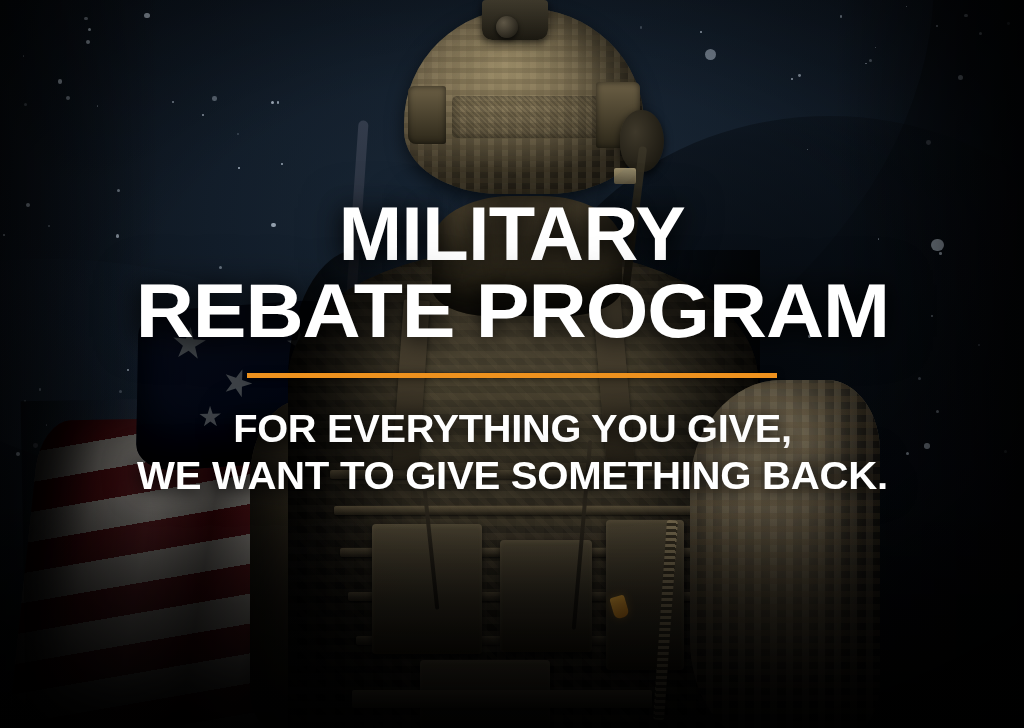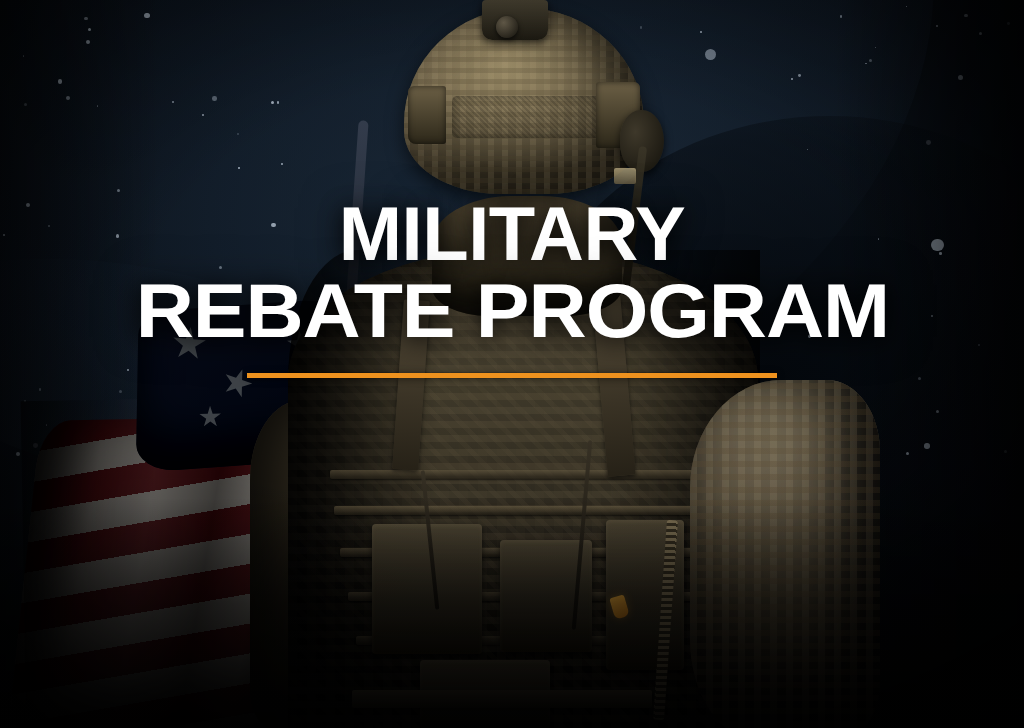--- a/index.html
+++ b/index.html
@@ -578,15 +578,19 @@
   <div class="edge-fade-r"></div>
   <div class="bottom-fade"></div>
   <div class="vignette"></div>
 
   <div class="overlay">
     <div class="headline">
       <span class="headline-l1">MILITARY</span>
       <span class="headline-l2">REBATE PROGRAM</span>
     </div>
     <div class="divider" style="background: rgb(239, 147, 31);"></div>
+    <div class="subhead">
+      <span class="subhead-l1">FOR EVERYTHING YOU GIVE,</span>
+      <span class="subhead-l2">WE WANT TO GIVE SOMETHING BACK.</span>
+    </div>
   </div>
 
 </div>
 
 </body></html>

